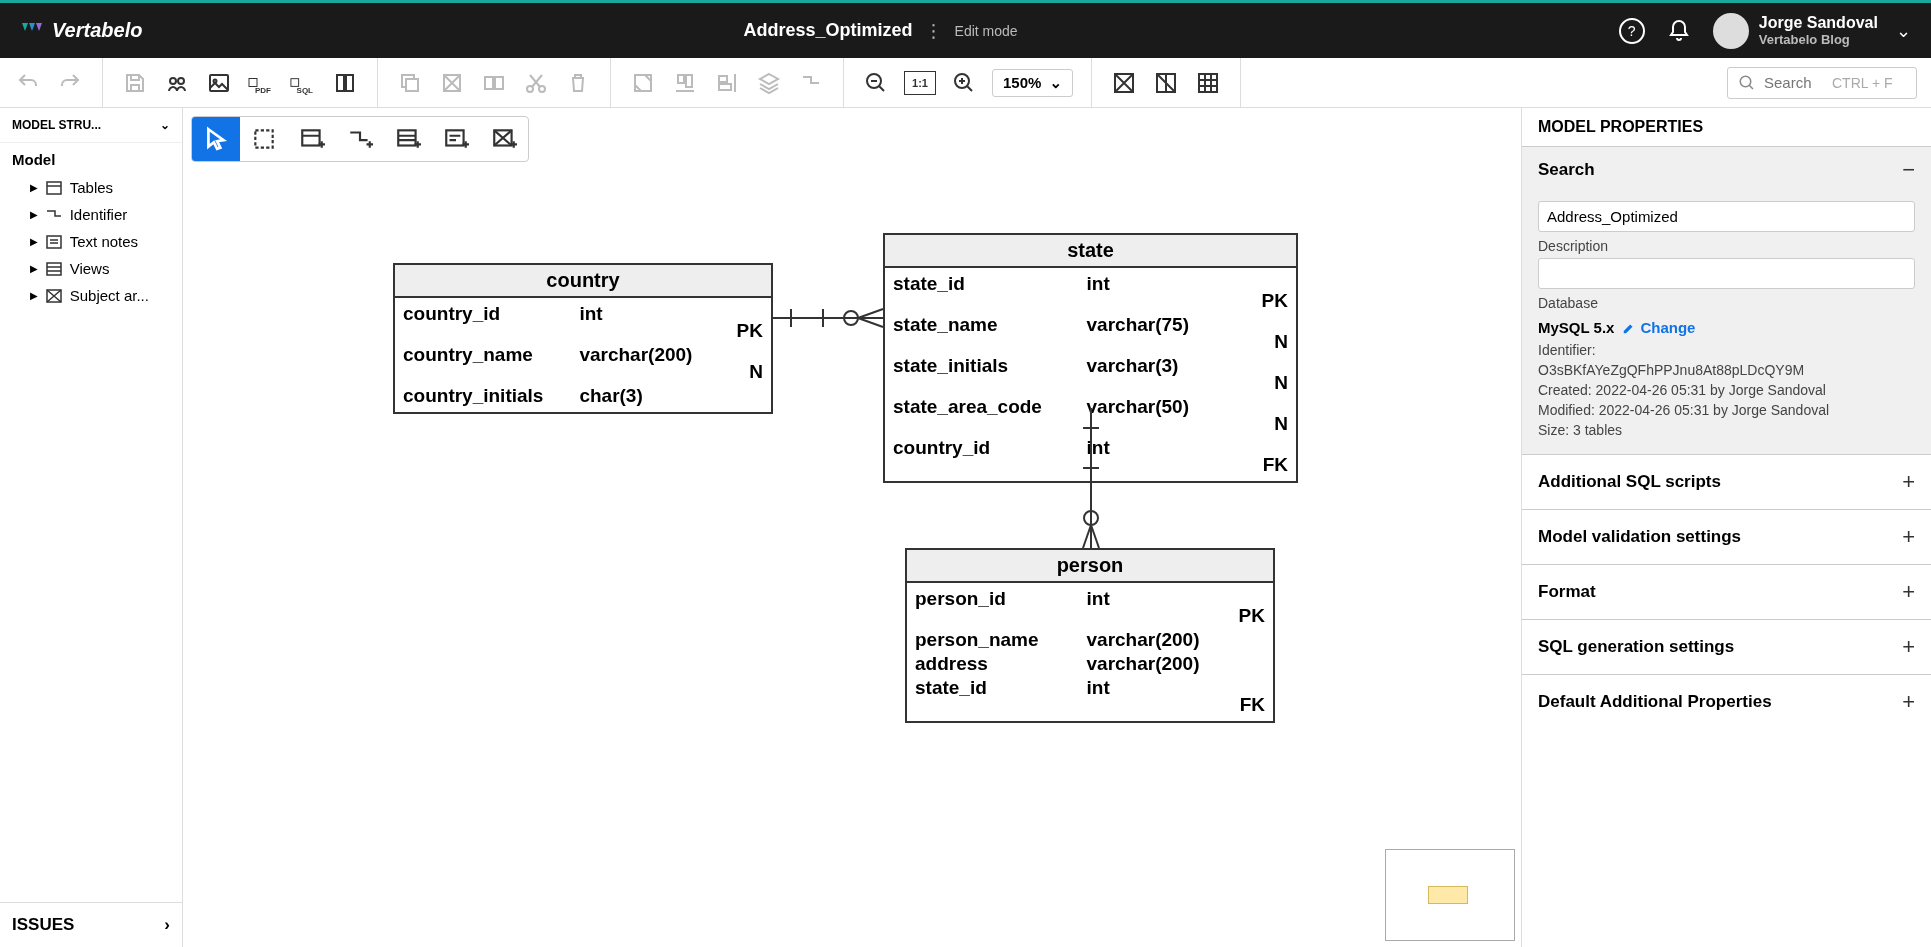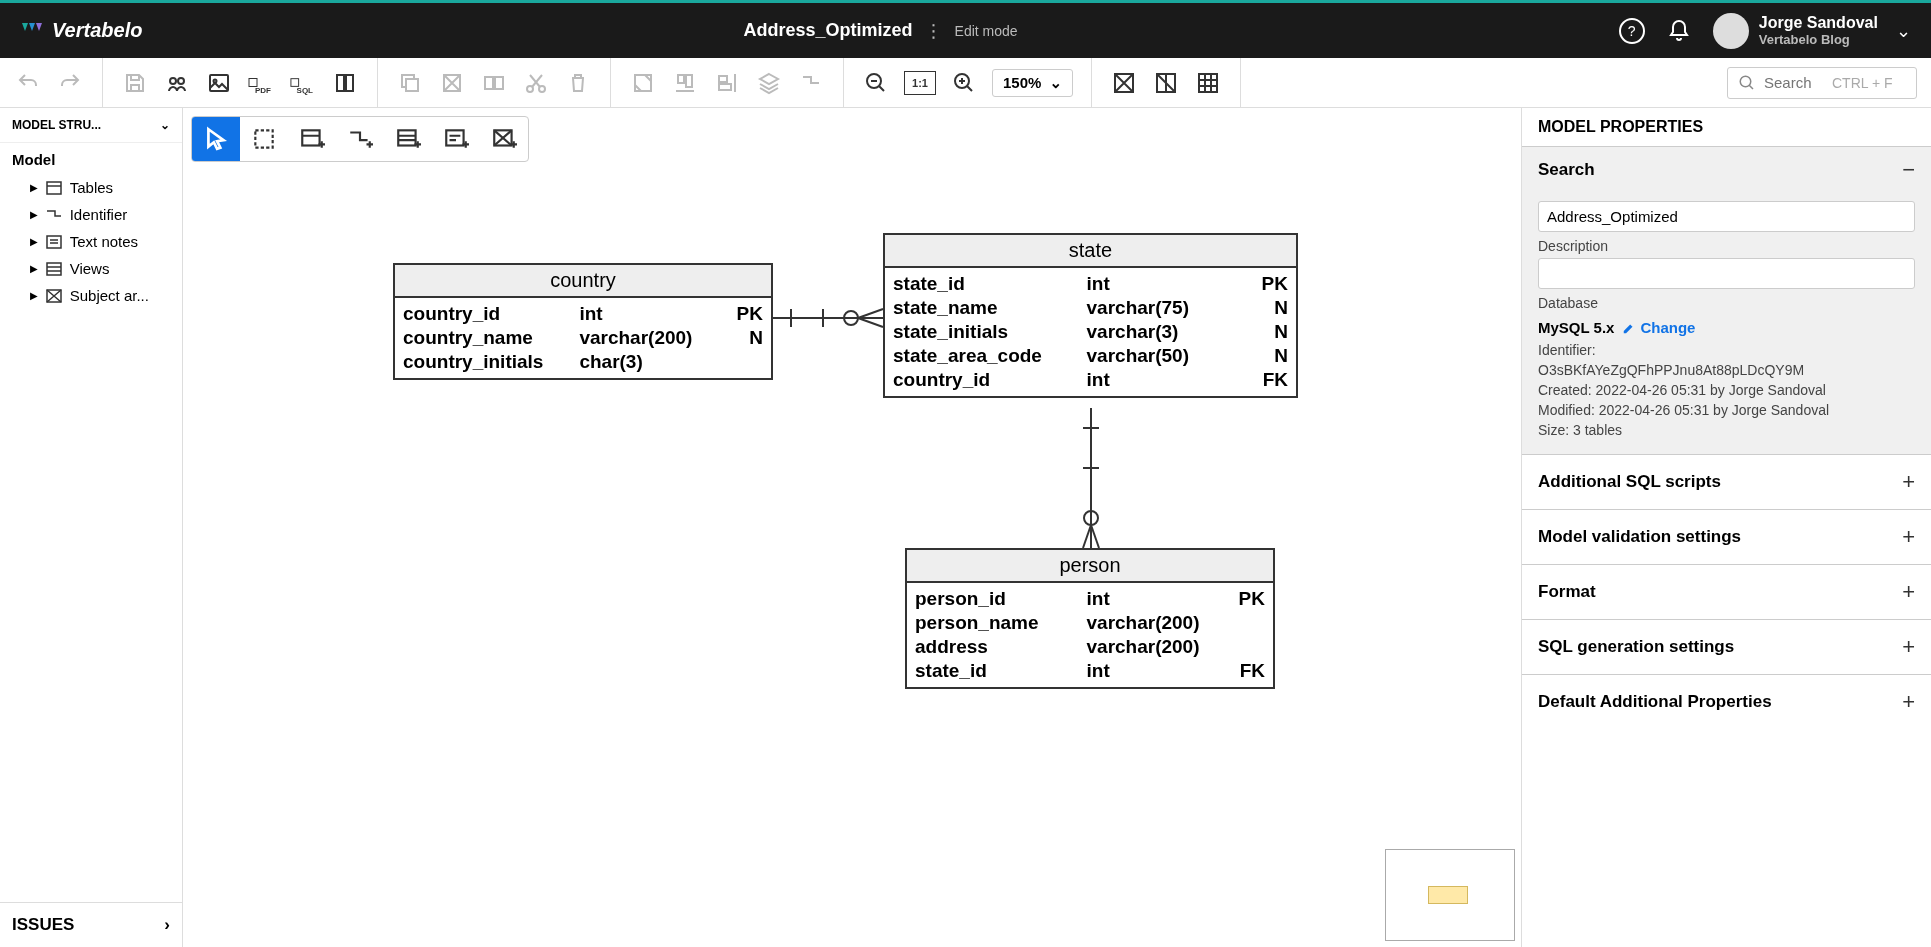--- a/index.html
+++ b/index.html
@@ -50,26 +50,26 @@
 .issues-bar { margin-top: auto; padding: 12px; font-weight: bold; font-size: 17px; border-top: 1px solid #ddd; display: flex; justify-content: space-between; align-items: center; }
 
 
 .canvas-wrap { flex: 1; position: relative; background: #fff; }
 .canvas-toolbar { position: absolute; top: 8px; left: 8px; display: flex; background: #fff; border: 1px solid #ccc; border-radius: 4px; overflow: hidden; z-index: 5; }
 .canvas-toolbar .ct-btn { width: 48px; height: 44px; display: flex; align-items: center; justify-content: center; cursor: pointer; }
 .canvas-toolbar .ct-btn.active { background: #1173e6; color: #fff; }
 .canvas-toolbar .ct-btn svg { width: 26px; height: 26px; }
 
 .erd-table { position: absolute; border: 2px solid #333; background: #fff; }
-.erd-header { background: #eee; border-bottom: 2px solid #333; text-align: center; font-weight: normal; padding: 4px 8px; font-size: 20px; }
+.erd-header { background: #eee; border-bottom: 2px solid #333; text-align: center; font-weight: bold; padding: 4px 8px; font-size: 20px; }
 .erd-body { padding: 4px 8px; font-weight: bold; }
 .erd-row { display: flex; font-size: 19px; padding: 1px 0; }
 .erd-col1 { flex: 0 0 49%; }
 .erd-col2 { flex: 0 0 40%; }
-.erd-col3 { flex: 0 0 11%; text-align: right; }
+.erd-col3 { flex: 0 0 11%; text-align: right; margin-top: 17px; }
 
 .connector { position: absolute; stroke: #333; stroke-width: 2; fill: none; }
 
 .minimap { position: absolute; right: 6px; bottom: 6px; width: 130px; height: 92px; border: 1px solid #aaa; background: #fff; }
 .minimap-box { position: absolute; background: #ffe9a8; border: 1px solid #d4b85e; }
 
 
 .right-panel { width: 410px; border-left: 1px solid #ddd; background: #fff; overflow-y: auto; }
 .rp-header { padding: 10px 16px; font-weight: bold; font-size: 16px; }
 .rp-section { border-top: 1px solid #ccc; }

